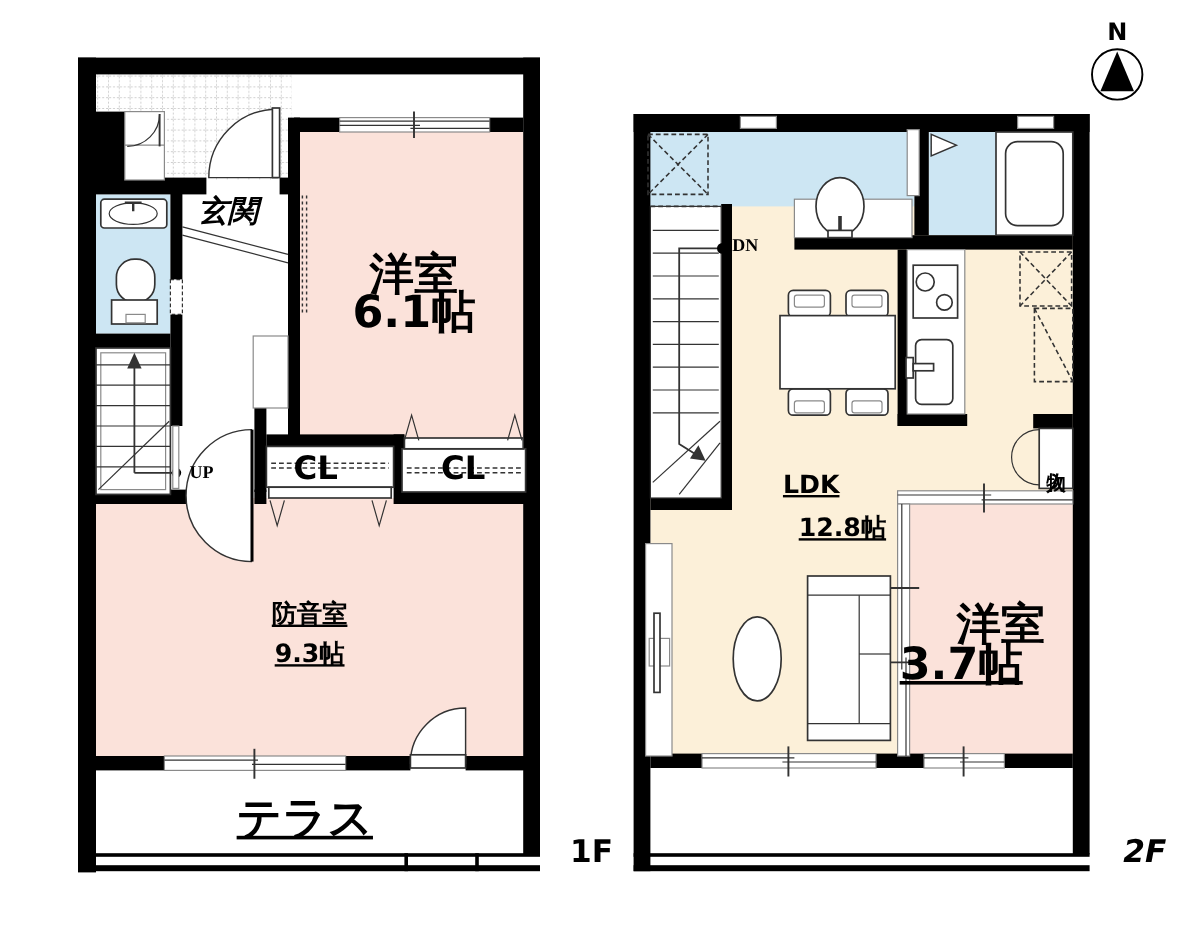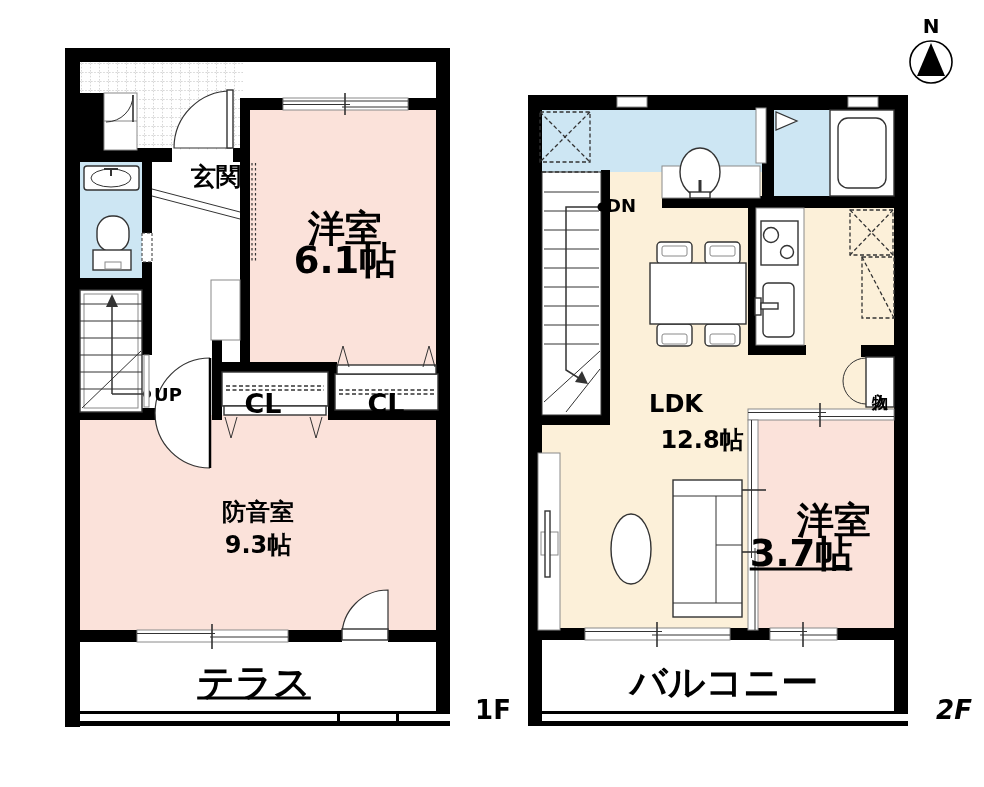--- a/index.html
+++ b/index.html
@@ -2,25 +2,25 @@
 <html style="--c-bg: #ffffff; --c-wall: #000000; --c-room_pink: #fbe2da; --c-room_beige: #fcf0d9; --c-room_blue: #cde6f3; --c-line: #333333; --c-line_soft: #8a8a8a; --c-tile_grid: #9a9a9a;"><head>
 <meta charset="utf-8">
 <style>
   html,body{margin:0;padding:0;background:#fff;}
   .canvas{position:relative;width:984px;height:787px;background:var(--c-bg,#fff);overflow:hidden;
           font-family:"DejaVu Sans","Liberation Sans",sans-serif;}
   .canvas svg{position:absolute;left:0;top:0;}
   .label{position:absolute;transform:translate(-50%,-50%);color:#000;white-space:nowrap;
          line-height:1;font-weight:600;letter-spacing:0;}
   .lbl-room{font-size:37px;}
-  .lbl-room-lg{font-size:24px;}
+  .lbl-room-lg{font-size:21px;text-decoration:underline;}
   .lbl-genkan{font-size:25px;}
-  .lbl-cl{font-size:27px;font-weight:700;margin-top:12px;}
+  .lbl-cl{font-size:27px;font-weight:700;}
   .lbl-floor{font-size:26px;font-weight:600;margin-left:16px;}
-  .lbl-updn{font-size:18px;font-weight:700;}
+  .lbl-updn{font-size:15px;font-weight:700;font-family:Liberation Serif, serif;}
   .lbl-n{font-size:20px;font-weight:700;}
   .lbl-vert{writing-mode:vertical-rl;text-orientation:upright;font-size:16px;}
   
   .f-wall{fill:var(--c-wall,#000);}
   .f-pink{fill:var(--c-room_pink,#fbe2da);}
   .f-beige{fill:var(--c-room_beige,#fcf0d9);}
   .f-blue{fill:var(--c-room_blue,#cde6f3);}
   .f-white{fill:#ffffff;}
   .s-line{stroke:var(--c-line,#333);fill:none;}
   .s-thin{stroke:var(--c-line_soft,#8a8a8a);fill:none;}
@@ -306,32 +306,31 @@
   </g>
 
   <g>
     <circle cx="931" cy="62" r="21" fill="#fff" stroke="#000" stroke-width="1.6"></circle>
     <polygon points="931,43 917,76 945,76" fill="#000"></polygon>
   </g>
 </svg>
 
   <div class="label lbl-n" style="left:931px;top:26px;">N</div>
 
-  <div class="label lbl-genkan" style="left:216px;top:176px;">玄関</div>
+  <div class="label lbl-genkan" style="left:190px;top:176px;font-style:italic;">玄関</div>
   <div class="label lbl-room" style="left:345px;top:228px;">洋室</div>
   <div class="label lbl-room" style="left:345px;top:260px;">6.1帖</div>
   <div class="label lbl-cl" style="left:263px;top:391px;">CL</div>
   <div class="label lbl-cl" style="left:386px;top:391px;">CL</div>
   <div class="label lbl-room-lg" style="left:258px;top:512px;">防音室</div>
   <div class="label lbl-room-lg" style="left:258px;top:545px;">9.3帖</div>
   <div class="label lbl-room" style="left:254px;top:682px;text-decoration:underline;">テラス</div>
   <div class="label lbl-updn" style="left:168px;top:395px;">UP</div>
   <div class="label lbl-floor" style="left:477px;top:710px;">1F</div>
 
   <div class="label lbl-room-lg" style="left:676px;top:404px;">LDK</div>
   <div class="label lbl-room-lg" style="left:702px;top:440px;">12.8帖</div>
   <div class="label lbl-room" style="left:834px;top:520px;">洋室</div>
   <div class="label lbl-room" style="left:801px;top:553px;text-decoration:underline;">3.7帖</div>
   <div class="label lbl-vert" style="left:880px;top:381px;">物入</div>
-  <div class="label lbl-room" style="left:724px;top:682px;">バルコニー</div>
   <div class="label lbl-updn" style="left:621px;top:206px;">DN</div>
   <div class="label lbl-floor" style="left:938px;top:710px;font-style:italic;">2F</div>
 </div>
 
 </body></html>

